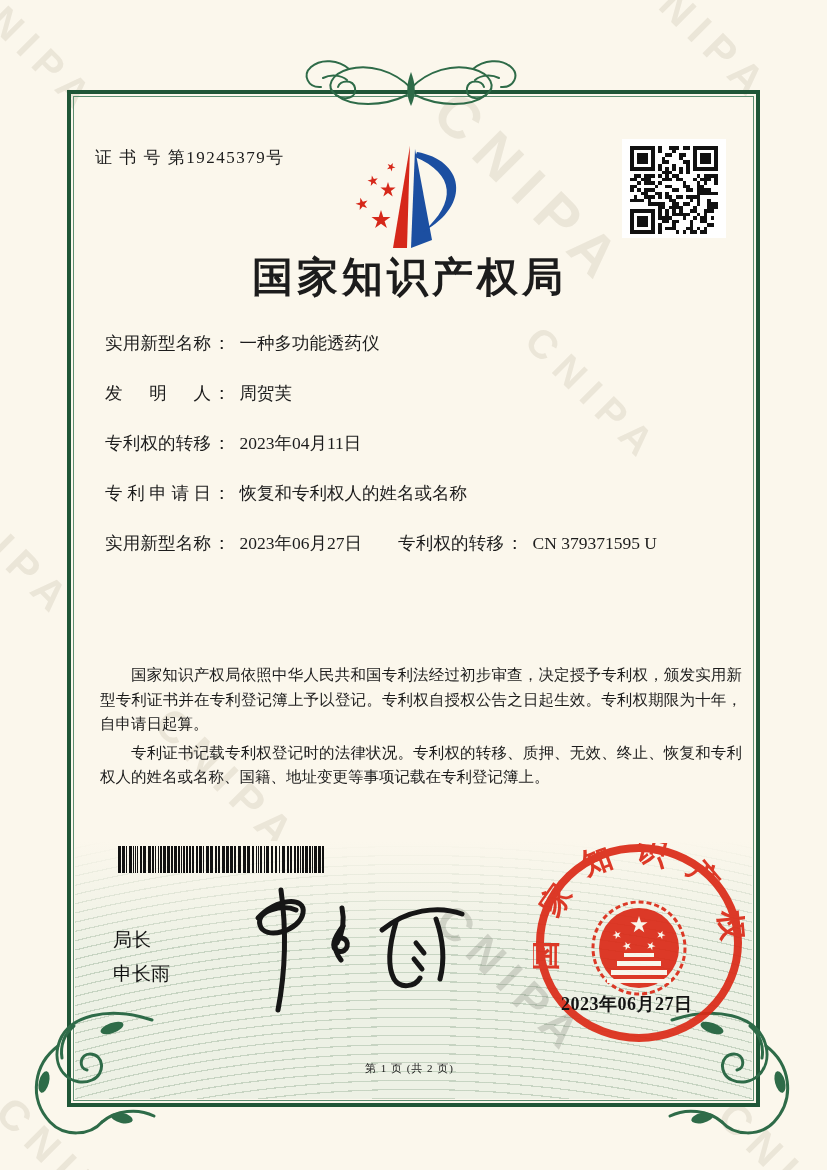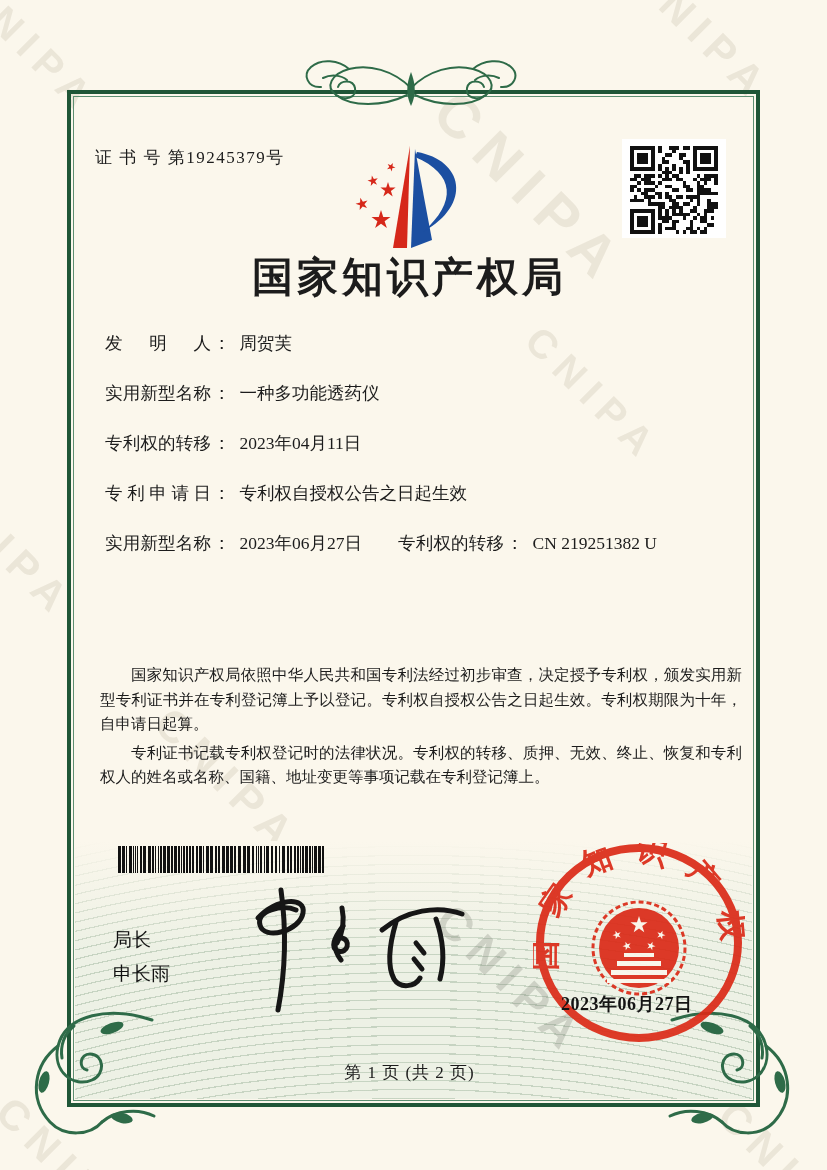--- a/index.html
+++ b/index.html
@@ -45,21 +45,21 @@
   .barcode div{background:#111;}
   .signer{position:absolute;left:113px;top:923px;font-family:"Liberation Sans",sans-serif;
           font-size:19px;line-height:34px;color:#111;}
   .sig{position:absolute;left:230px;top:886px;}
   
   .seal{position:absolute;left:533px;top:843px;}
   .seal-date{position:absolute;left:561px;top:992px;width:160px;font-size:18px;
              font-weight:700;letter-spacing:.5px;color:#141414;}
   
   .page-info{position:absolute;left:67px;top:1061px;width:685px;text-align:center;
-             font-size:17px;letter-spacing:1px;}
+             font-size:11px;letter-spacing:1px;}
   .note-box{position:absolute;left:308px;top:1104px;width:182px;height:42px;background:#fff;
             text-align:center;line-height:42px;font-size:17px;letter-spacing:3px;}
 </style>
 </head>
 <body>
 
 <div class="page">
 
   <svg width="0" height="0" style="position:absolute" aria-hidden="true">
     <defs>
@@ -446,33 +446,33 @@
         <rect x="18" y="24" width="1" height="1" fill="#111"></rect>
         <rect x="20" y="24" width="1" height="1" fill="#111"></rect>
         <rect x="21" y="24" width="1" height="1" fill="#111"></rect>
       </svg>
   </div>
 
   <div class="doc-title">国家知识产权局</div>
 
   <div class="fields">
     <div class="frow">
-      <span class="flabel">发明人</span><span class="fcolon">：</span><span>周贺芙</span>
+      <span class="flabel">实用新型名称</span><span class="fcolon">：</span><span>一种多功能透药仪</span>
     </div>
     <div class="frow">
-      <span class="flabel">实用新型名称</span><span class="fcolon">：</span><span>一种多功能透药仪</span>
+      <span class="flabel">发明人</span><span class="fcolon">：</span><span>周贺芙</span>
     </div>
     <div class="frow">
       <span class="flabel">专利权的转移</span><span class="fcolon">：</span><span>2023年04月11日</span>
     </div>
     <div class="frow">
-      <span class="flabel">专利申请日</span><span class="fcolon">：</span><span>专利权自授权公告之日起生效</span>
+      <span class="flabel">专利申请日</span><span class="fcolon">：</span><span>恢复和专利权人的姓名或名称</span>
     </div>
     <div class="frow">
-      <span class="flabel">实用新型名称</span><span class="fcolon">：</span><span>2023年06月27日</span><span class="group2"><span class="flabel">专利权的转移</span><span class="fcolon">：</span><span>CN 219251382 U</span></span>
+      <span class="flabel">实用新型名称</span><span class="fcolon">：</span><span>2023年06月27日</span><span class="group2"><span class="flabel">专利权的转移</span><span class="fcolon">：</span><span>CN 379371595 U</span></span>
     </div>
   </div>
 
   <div class="paras">
     <p>国家知识产权局依照中华人民共和国专利法经过初步审查，决定授予专利权，颁发实用新型专利证书并在专利登记簿上予以登记。专利权自授权公告之日起生效。专利权期限为十年，自申请日起算。</p>
     <p>专利证书记载专利权登记时的法律状况。专利权的转移、质押、无效、终止、恢复和专利权人的姓名或名称、国籍、地址变更等事项记载在专利登记簿上。</p>
   </div>
 
   <div class="barcode" id="barcode">
       <div style="width: 3px; margin-right: 1px;"></div>

